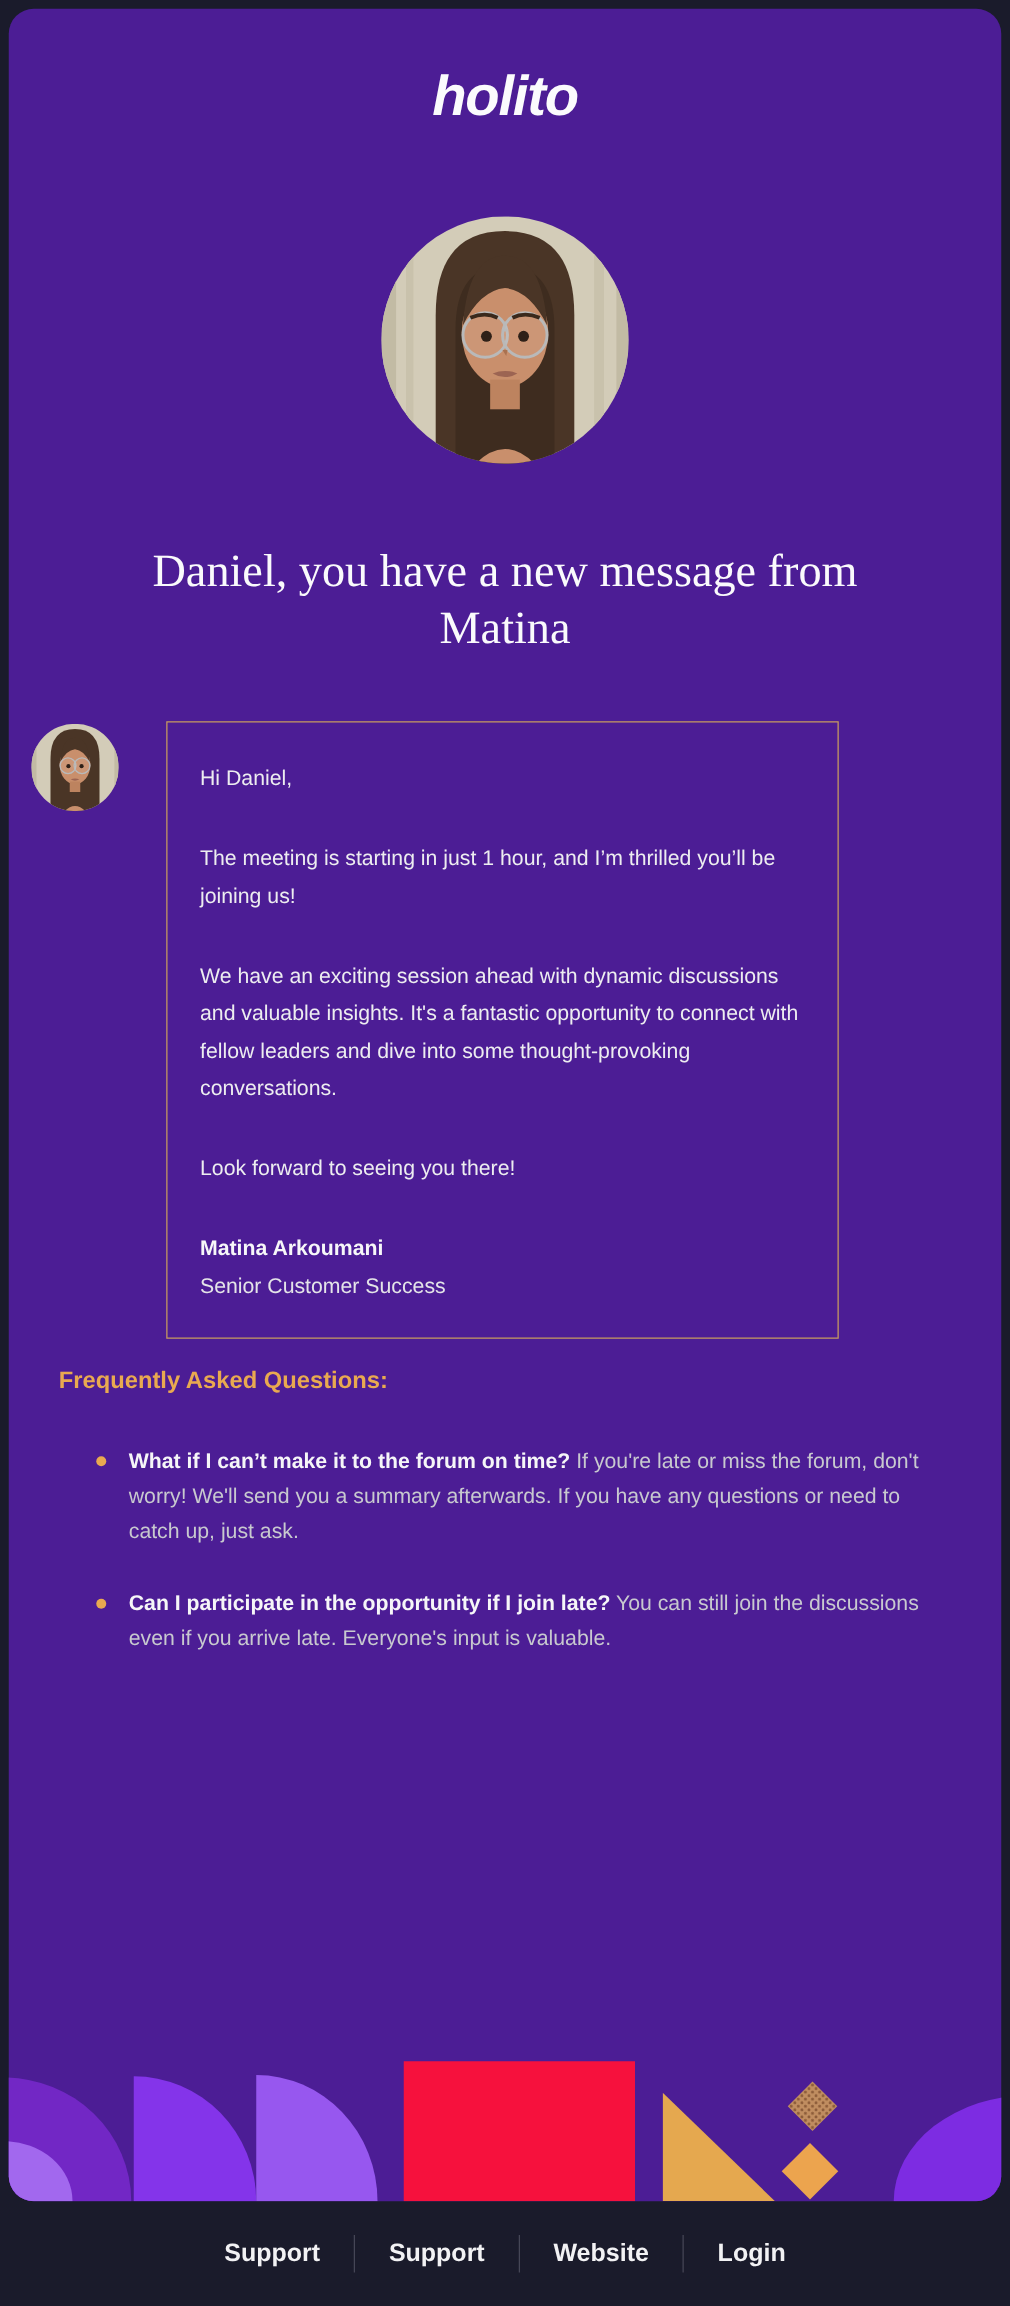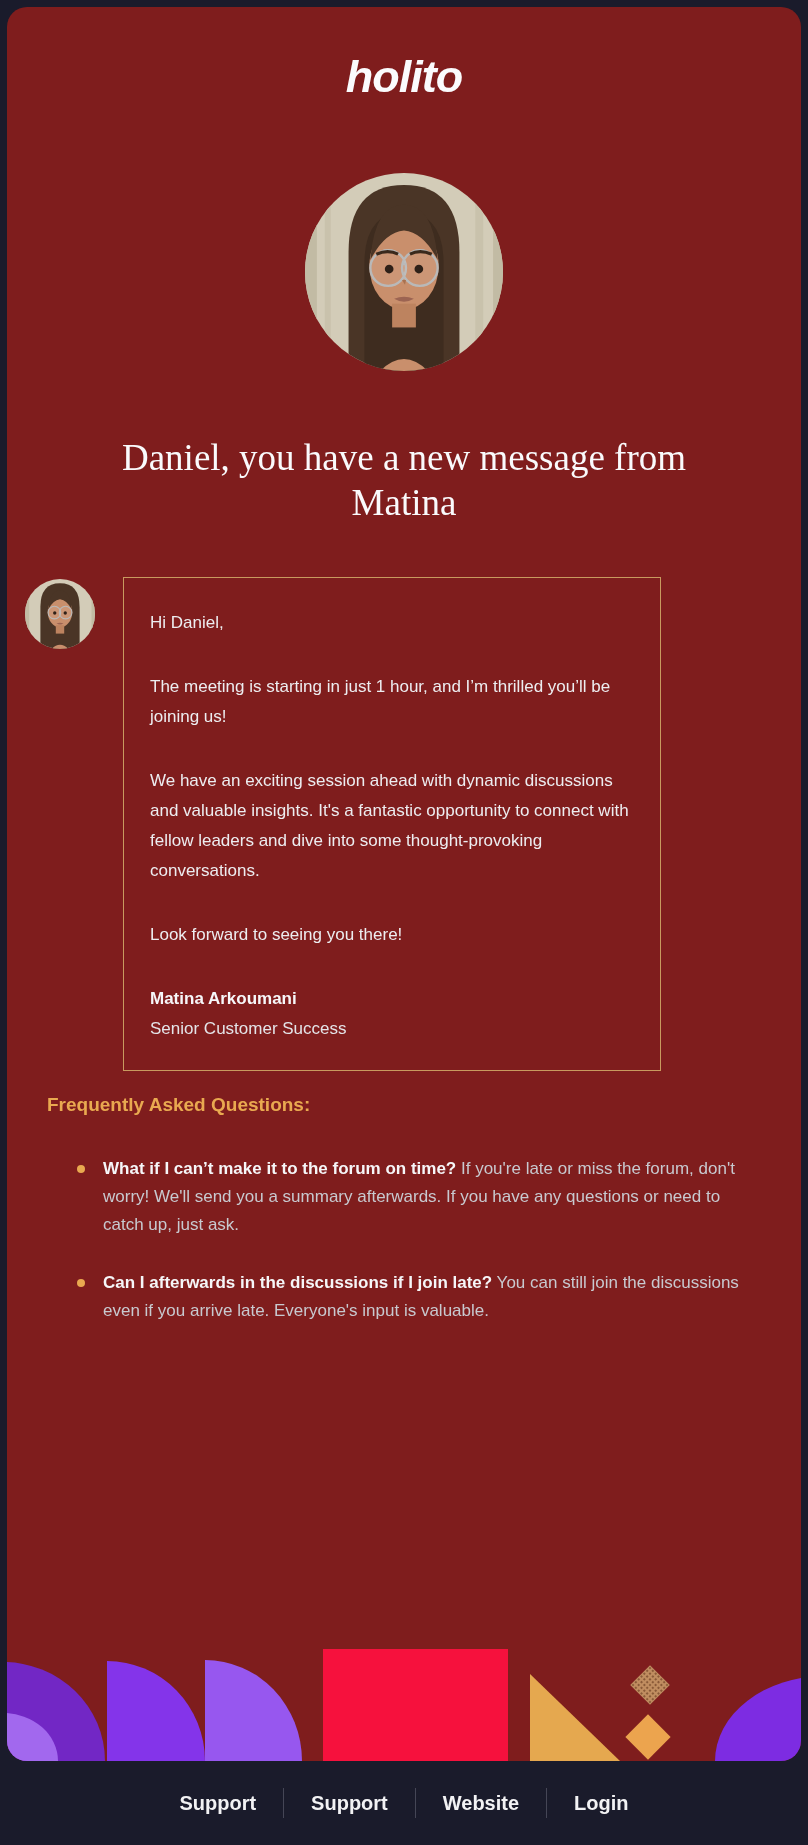--- a/index.html
+++ b/index.html
@@ -5,21 +5,21 @@
   html,body{margin:0;padding:0;}
   body{
     width:808px;height:1845px;
     background:#1a1b2b;
     font-family:"Liberation Sans", sans-serif;
     position:relative;
     overflow:hidden;
   }
   .card{
     position:absolute;left:7px;top:7px;width:794px;height:1754px;
-    background:#7f1d1d;
+    background:#4c1d95;
     border-radius:20px;
     overflow:hidden;
   }
   
   .logo{
     margin-top:44px;
     text-align:center;
     color:#fbfbfd;
     font-size:45px;
     font-weight:bold;
@@ -41,21 +41,21 @@
     font-family:"Liberation Serif", serif;
     font-size:37px;
     line-height:45px;
     font-weight:normal;
   }
   
   .msg-row{
     display:flex;
     margin-top:52px;
     padding-left:18px;
-    gap:28px;
+    gap:38px;
   }
   .avatar-sm{
     width:70px;height:70px;border-radius:50%;overflow:hidden;flex:none;
     margin-top:2px;
   }
   .msg-box{
     width:538px;
     box-sizing:border-box;
     border:1px solid #c89a5f;
     padding:30px 26px 26px 26px;
@@ -214,21 +214,21 @@
         <p class="sig-name">Matina Arkoumani</p>
         <p class="sig-role">Senior Customer Success</p>
       </div>
     </div>
   </div>
 
   <div class="faq-heading">Frequently Asked Questions:</div>
 
   <ul class="faq-list">
     <li><span class="faq-q">What if I can’t make it to the forum on time?</span><span> If you're late or miss the forum, don't worry! We'll send you a summary afterwards. If you have any questions or need to catch up, just ask.</span></li>
-    <li><span class="faq-q">Can I afterwards in the discussions if I join late?</span><span> You can still join the discussions even if you arrive late. Everyone's input is valuable.</span></li>
+    <li><span class="faq-q">Can I participate in the opportunity if I join late?</span><span> You can still join the discussions even if you arrive late. Everyone's input is valuable.</span></li>
   </ul>
 
 
   <div class="decor">
     <div class="petal petal-1" style="background-color: rgb(114, 39, 197);">
       <div class="petal-1-overlay" style="background-color: rgb(162, 104, 238);"></div>
     </div>
     <div class="petal petal-2" style="background-color: rgb(132, 52, 234);"></div>
     <div class="petal petal-3" style="background-color: rgb(151, 87, 239);"></div>
     <div class="red-square" style="background-color: rgb(246, 17, 61);"></div>

